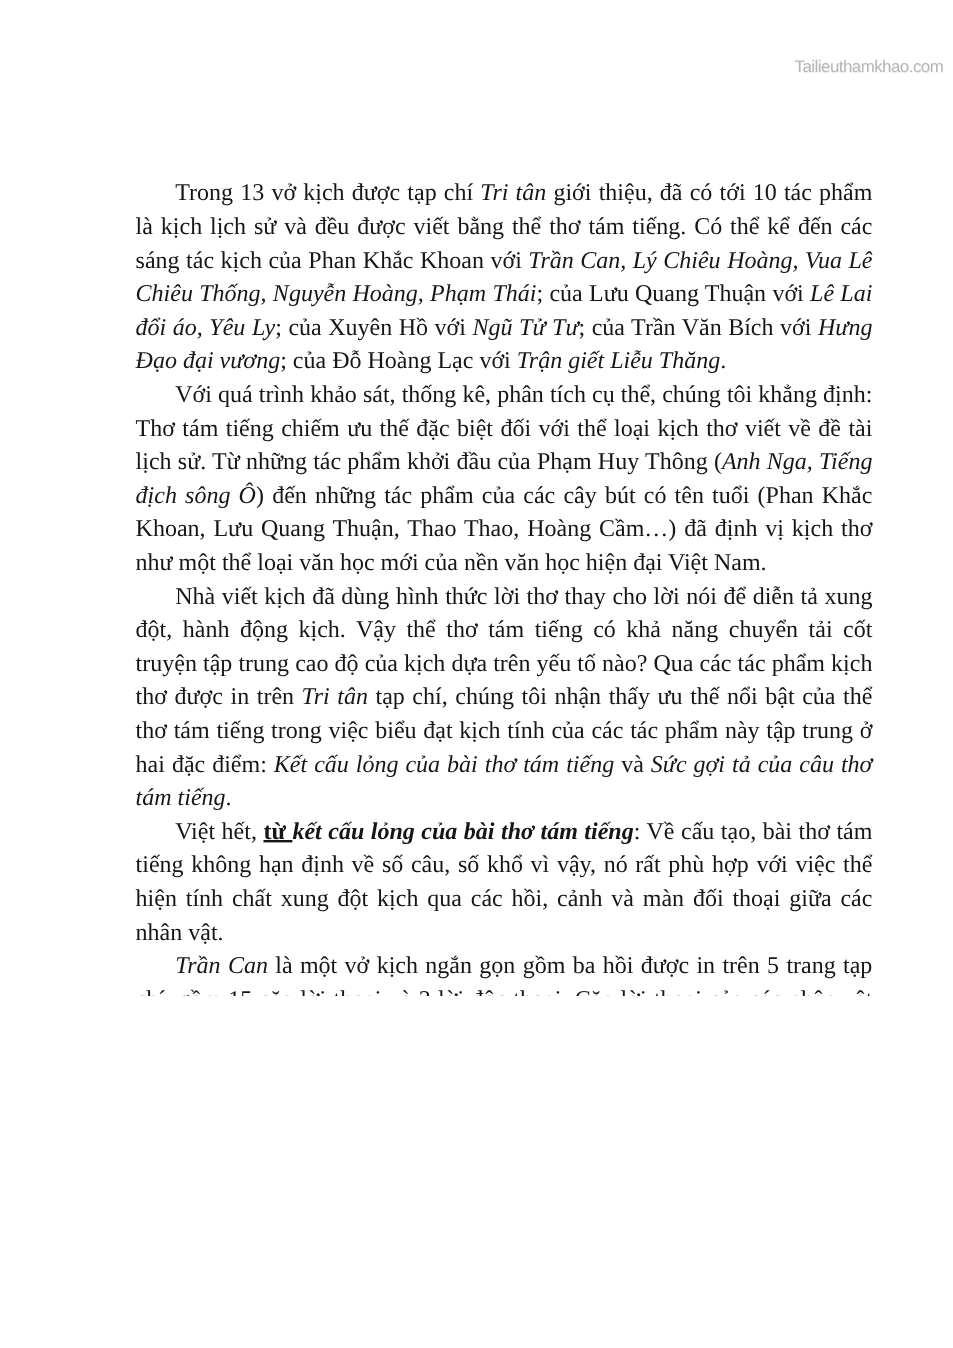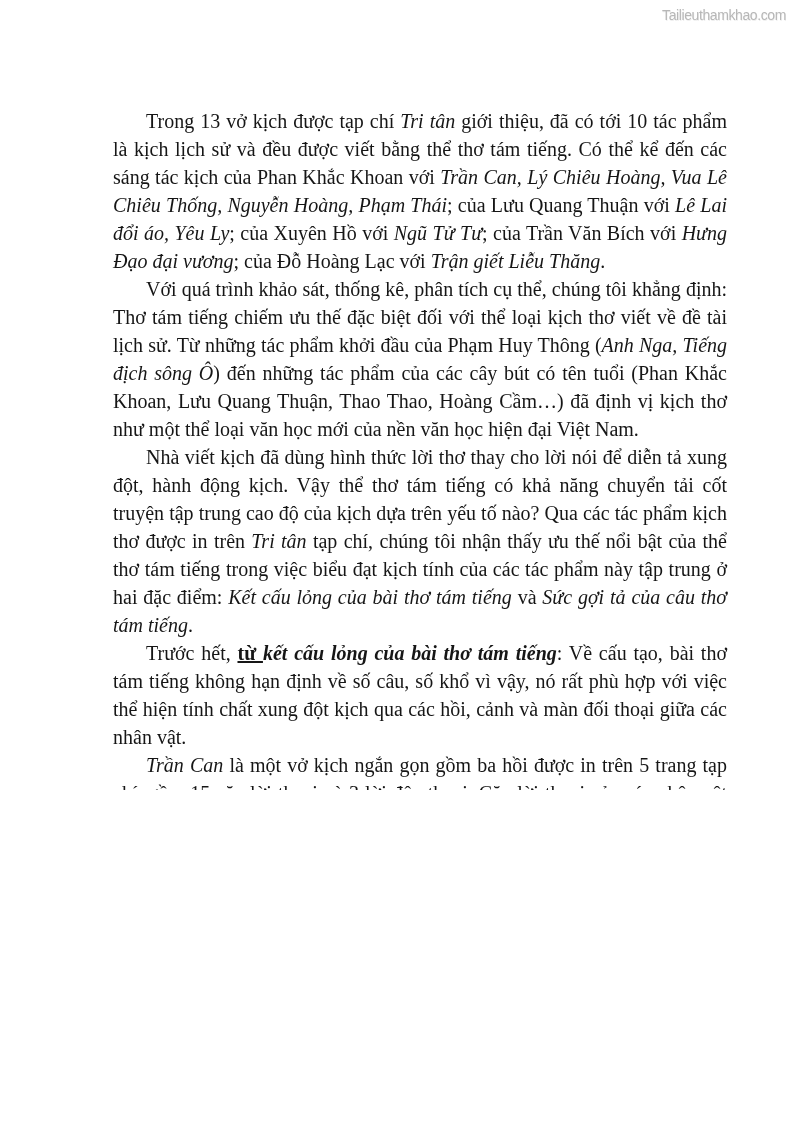--- a/index.html
+++ b/index.html
@@ -8,20 +8,21 @@
     background: #ffffff;
   }
   .page {
     position: relative;
     width: 794px;
     height: 790px;
     background: #ffffff;
     overflow: hidden;
     font-family: "Liberation Serif", "DejaVu Serif", serif;
     color: #161616;
+    margin-top: 40px;
   }
   .watermark {
     position: absolute;
     top: 7px;
     right: 8px;
     font-family: "Liberation Sans", "DejaVu Sans", sans-serif;
     font-size: 14px;
     letter-spacing: -0.4px;
     color: #b7b7b7;
     text-shadow: 0.5px 0.5px 0 #efefef;
@@ -59,21 +60,21 @@
   <div class="watermark">Tailieuthamkhao.com</div>
 
   <div class="doc-body">
 
     <p class="para"><span>Trong 13 vở kịch được tạp chí </span><span class="i">Tri tân</span><span> giới thiệu, đã có tới 10 tác phẩm là kịch lịch sử và đều được viết bằng thể thơ tám tiếng. Có thể kể đến các sáng tác kịch của Phan Khắc Khoan với </span><span class="i">Trần Can, Lý Chiêu Hoàng, Vua Lê Chiêu Thống, Nguyễn Hoàng, Phạm Thái</span><span>; của Lưu Quang Thuận với </span><span class="i">Lê Lai đổi áo, Yêu Ly</span><span>; của Xuyên Hồ với </span><span class="i">Ngũ Tử Tư</span><span>; của Trần Văn Bích với </span><span class="i">Hưng Đạo đại vương</span><span>; của Đỗ Hoàng Lạc với </span><span class="i">Trận giết Liễu Thăng</span><span>.</span></p>
 
     <p class="para"><span>Với quá trình khảo sát, thống kê, phân tích cụ thể, chúng tôi khẳng định: Thơ tám tiếng chiếm ưu thế đặc biệt đối với thể loại kịch thơ viết về đề tài lịch sử. Từ những tác phẩm khởi đầu của Phạm Huy Thông (</span><span class="i">Anh Nga, Tiếng địch sông Ô</span><span>) đến những tác phẩm của các cây bút có tên tuổi (Phan Khắc Khoan, Lưu Quang Thuận, Thao Thao, Hoàng Cầm…) đã định vị kịch thơ như một thể loại văn học mới của nền văn học hiện đại Việt Nam.</span></p>
 
     <p class="para"><span>Nhà viết kịch đã dùng hình thức lời thơ thay cho lời nói để diễn tả xung đột, hành động kịch. Vậy thể thơ tám tiếng có khả năng chuyển tải cốt truyện tập trung cao độ của kịch dựa trên yếu tố nào? Qua các tác phẩm kịch thơ được in trên </span><span class="i">Tri tân</span><span> tạp chí, chúng tôi nhận thấy ưu thế nổi bật của thể thơ tám tiếng trong việc biểu đạt kịch tính của các tác phẩm này tập trung ở hai đặc điểm: </span><span class="i">Kết cấu lỏng của bài thơ tám tiếng</span><span> và </span><span class="i">Sức gợi tả của câu thơ tám tiếng</span><span>.</span></p>
 
-    <p class="para"><span>Trước hết, </span><span class="b">từ </span><span class="bi">kết cấu lỏng của bài thơ tám tiếng</span><span>: Về cấu tạo, bài thơ tám tiếng không hạn định về số câu, số khổ vì vậy, nó rất phù hợp với việc thể hiện tính chất xung đột kịch qua các hồi, cảnh và màn đối thoại giữa các nhân vật.</span></p>
+    <p class="para"><span>Việt hết, </span><span class="b">từ </span><span class="bi">kết cấu lỏng của bài thơ tám tiếng</span><span>: Về cấu tạo, bài thơ tám tiếng không hạn định về số câu, số khổ vì vậy, nó rất phù hợp với việc thể hiện tính chất xung đột kịch qua các hồi, cảnh và màn đối thoại giữa các nhân vật.</span></p>
 
     <p class="para"><span class="i">Trần Can</span><span> là một vở kịch ngắn gọn gồm ba hồi được in trên 5 trang tạp chí, gồm 15 cặp lời thoại và 3 lời độc thoại. Cặp lời thoại của các nhân vật thường được gói gọn từ 4 đến 10 câu thơ. Riêng lời độc thoại thì kéo dài, có khi miên man hàng trang báo. Khi Trần Can thể hiện khí tiết của một bậc trung thần (trước khi uống thuốc độc tự vẫn) được diễn tả trong 34 câu thơ độc thoại. Khi Hồ Quý Ly thuật tả sự ngao ngán và hối hận của mình vì mất người ngọc, lời thơ độc thoại chiếm tới 44 câu thơ. Các lời đối thoại, độc thoại dài ngắn không phụ thuộc vào hình thức ngôn ngữ mà phụ thuộc vào tính chất xung đột kịch. So với ngôn ngữ nói thông thường thì việc sử dụng những lời thơ có vần không hạn chế, bó buộc kịch tính của các tác phẩm kịch. Ở đây, Phan Khắc Khoan chủ yếu tập trung vào mối xung đột giữa quyền lực và khí tiết. Hồ Quý Ly đại diện cho thứ quyền lực trái đạo (việc họ Hồ thừa cơ, thoán đoạt ngôi báu của nhà Trần đã gây oán hận trong chúng dân). Trần Can đại diện cho bậc nho sĩ khẳng</span></p>
 
   </div>
 
   <div class="page-number">102</div>
 
 </div>
 
 </body></html>

